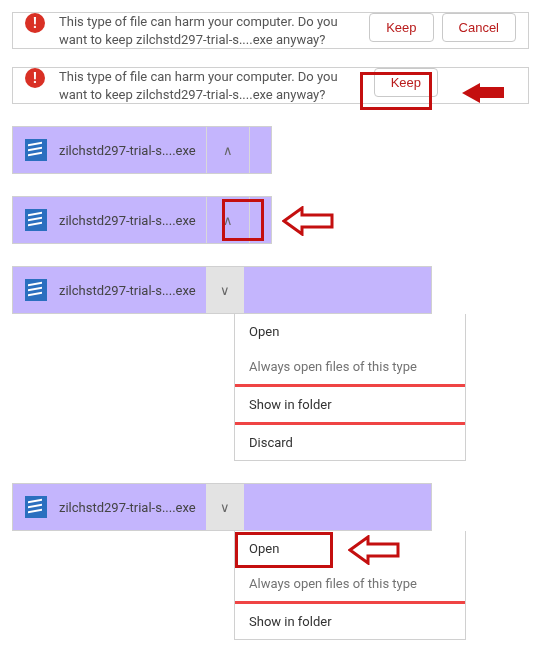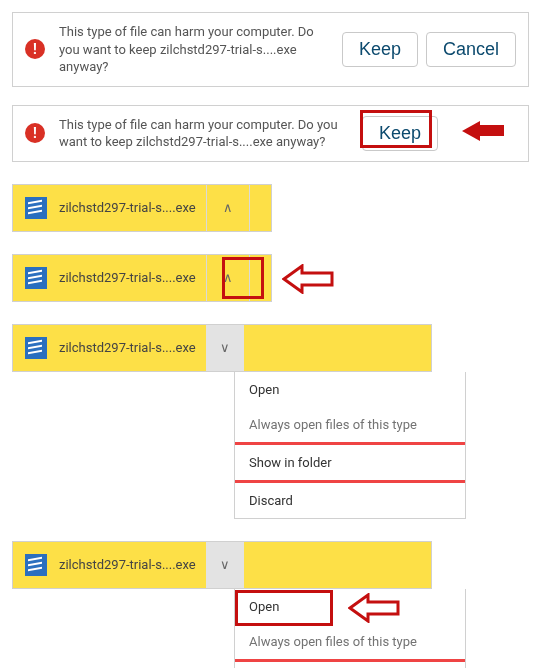--- a/index.html
+++ b/index.html
@@ -10,22 +10,22 @@
     font-size: 13px;
     color: #333;
     background: #fff;
     width: 541px;
   }
   .panel {
     border: 1px solid #d0d0d0;
     background: #fff;
     margin-bottom: 18px;
     display: flex;
-    align-items: center;
-    padding: 10px 12px;
+    align-items: flex-start;
+    padding: 0 12px;
     position: relative;
   }
   .warn-icon {
     width: 20px; height: 20px;
     border-radius: 50%;
     background: #d93025;
     flex: 0 0 auto;
     margin-right: 14px;
     position: relative;
   }
@@ -42,30 +42,30 @@
     flex: 1 1 auto;
     color: #555;
     line-height: 1.35;
     font-size: 13px;
     padding-right: 8px;
   }
   .btn {
     border: 1px solid #c9c9c9;
     border-radius: 4px;
     background: #fff;
-    color: #0c4a6e;
-    font-size: 18px;
+    color: #b91c1c;
+    font-size: 13px;
     padding: 6px 16px;
     margin-left: 8px;
     cursor: pointer;
     flex: 0 0 auto;
   }
   .dl-row {
     border: 1px solid #d0d0d0;
-    background: #fde047;
+    background: #c4b5fd;
     display: flex;
     align-items: stretch;
     height: 48px;
     width: 420px;
   }
   .dl-row.short { width: 260px; }
   .file-icon {
     width: 22px; height: 22px;
     background: #2a6fbf;
     margin: auto 12px;

